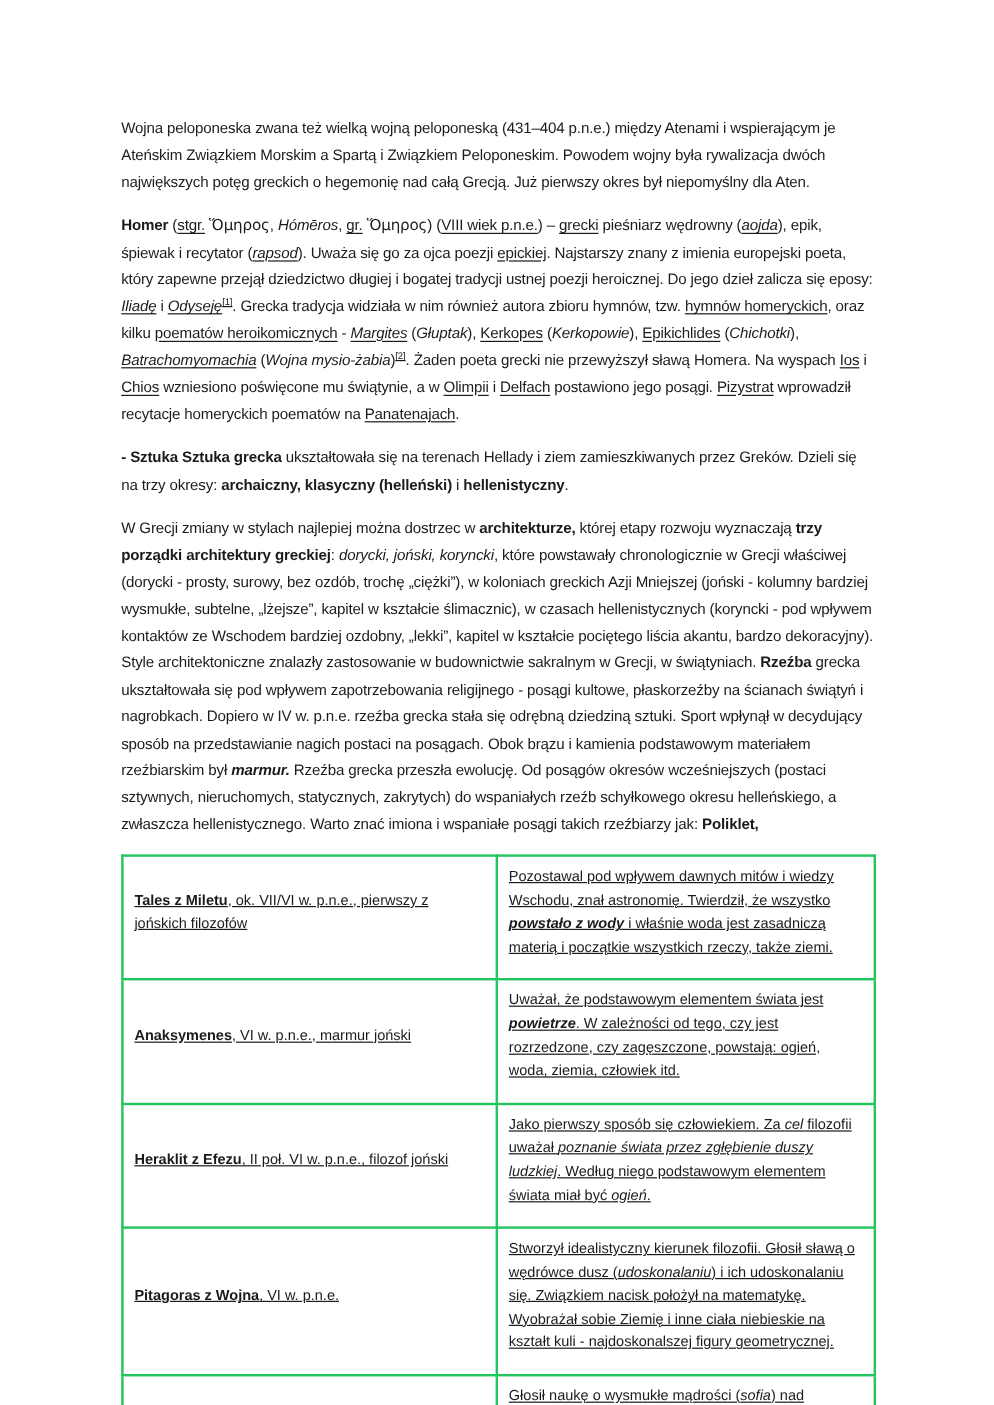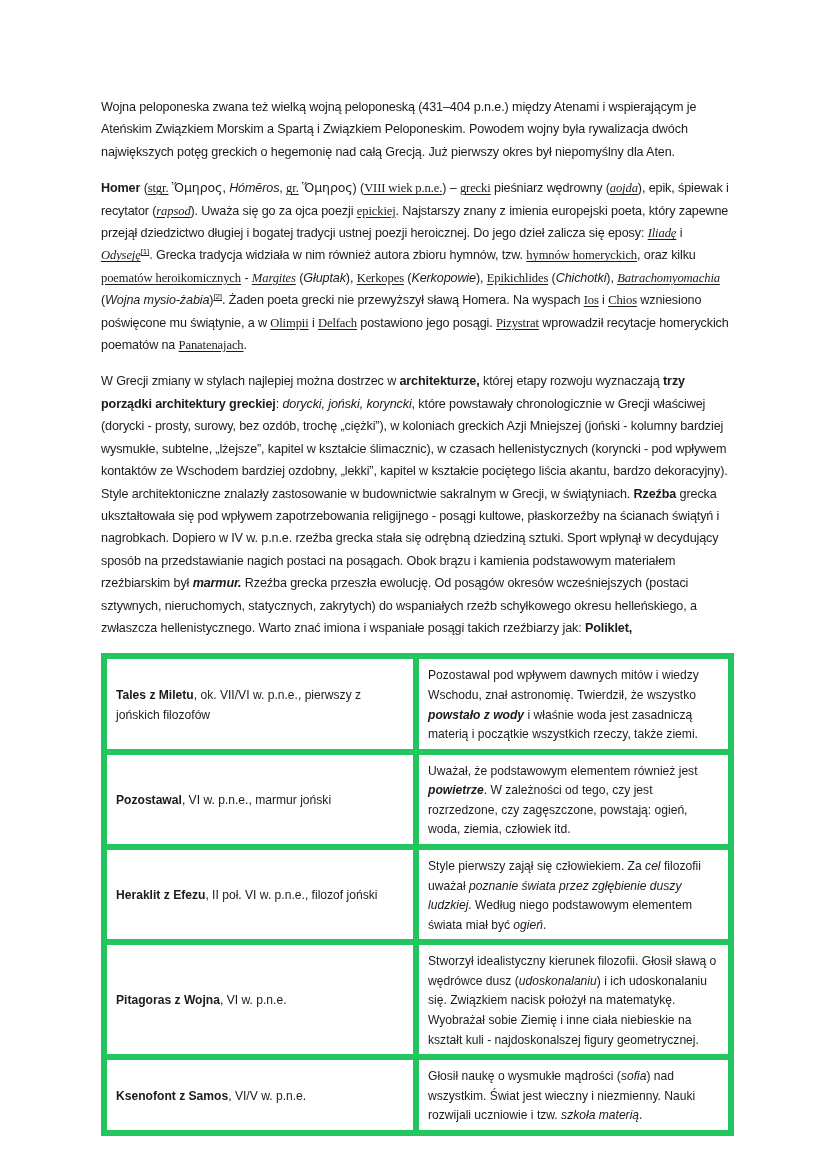--- a/index.html
+++ b/index.html
@@ -26,78 +26,80 @@
   p.para {
     margin: 0 0 14px 0;
     font-size: 12.6px;
     line-height: 1.78;
     text-align: left;
     color: #1b1b1b;
     letter-spacing: -0.01em;
   }
   b, strong { font-weight: bold; }
   i, em { font-style: italic; text-align: center; }
-  .u { text-decoration: underline; text-underline-offset: 1.5px; font-family: Liberation Serif, serif; }
+  .u { text-decoration: underline; text-underline-offset: 1.5px; }
   .bi { font-weight: bold; font-style: italic; }
   sup {
     font-size: 8px;
     vertical-align: super;
     line-height: 0;
     text-decoration: underline;
   }
   table.phil {
     border-collapse: collapse;
     width: 627px;
     margin-top: 6px;
     table-layout: fixed;
   }
   table.phil td {
-    border: 6px solid #22c55e;
-    padding: 7px 9px 4px 9px;
+    border: 2px solid #22c55e;
+    padding: 7px 9px 16px 9px;
     font-size: 12.1px;
     line-height: 1.62;
     vertical-align: middle;
     color: #1b1b1b;
     box-sizing: border-box;
+    text-decoration: underline;
   }
   table.phil td.namecell {
     width: 312px;
     vertical-align: middle;
   }
   table.phil td.desccell {
     width: 315px;
     vertical-align: top;
   }
   .greek { font-family: "DejaVu Sans", sans-serif; }
 </style>
 </head>
 <body>
 
 <div class="page">
 
   <p class="para">Wojna peloponeska zwana też wielką wojną peloponeską (431–404 p.n.e.) między Atenami i wspierającym je Ateńskim Związkiem Morskim a Spartą i Związkiem Peloponeskim. Powodem wojny była rywalizacja dwóch największych potęg greckich o hegemonię nad całą Grecją. Już pierwszy okres był niepomyślny dla Aten.</p>
 
   <p class="para"><b>Homer</b> (<span class="u">stgr.</span> <span class="greek">Ὅμηρος</span>, <i>Hómēros</i>, <span class="u">gr.</span> <span class="greek">Ὅμηρος</span>) (<span class="u">VIII wiek p.n.e.</span>) – <span class="u">grecki</span><span> pieśniarz wędrowny (</span><i class="u">aojda</i><span>), epik, śpiewak i recytator (</span><i class="u">rapsod</i><span>). Uważa się go za ojca poezji </span><span class="u">epickiej</span><span>. Najstarszy znany z imienia europejski poeta, który zapewne przejął dziedzictwo długiej i bogatej tradycji ustnej poezji heroicznej. Do jego dzieł zalicza się eposy: </span><i class="u">Iliadę</i><span> i </span><i class="u">Odyseję</i><sup>[1]</sup><span>. Grecka tradycja widziała w nim również autora zbioru hymnów, tzw. </span><span class="u">hymnów homeryckich</span><span>, oraz kilku </span><span class="u">poematów heroikomicznych</span><span> - </span><i class="u">Margites</i><span> (</span><i>Głuptak</i><span>), </span><span class="u">Kerkopes</span><span> (</span><i>Kerkopowie</i><span>), </span><span class="u">Epikichlides</span><span> (</span><i>Chichotki</i><span>), </span><i class="u">Batrachomyomachia</i><span> (</span><i>Wojna mysio-żabia</i><span>)</span><sup>[2]</sup><span>. Żaden poeta grecki nie przewyższył sławą Homera. Na wyspach </span><span class="u">Ios</span><span> i </span><span class="u">Chios</span><span> wzniesiono poświęcone mu świątynie, a w </span><span class="u">Olimpii</span><span> i </span><span class="u">Delfach</span><span> postawiono jego posągi. </span><span class="u">Pizystrat</span><span> wprowadził recytacje homeryckich poematów na </span><span class="u">Panatenajach</span><span>.</span></p>
 
+  <p class="para"><b>- </b><b>Sztuka Sztuka grecka</b><span> ukształtowała się na terenach Hellady i ziem zamieszkiwanych przez Greków. Dzieli się na trzy okresy: </span><b>archaiczny, klasyczny (helleński)</b><span> i </span><b>hellenistyczny</b><span>.</span></p>
 
   <p class="para"><span>W Grecji zmiany w stylach najlepiej można dostrzec w </span><b>architekturze,</b><span> której etapy rozwoju wyznaczają </span><b>trzy porządki architektury greckiej</b><span>: </span><i>dorycki, joński, koryncki</i><span>, które powstawały chronologicznie w Grecji właściwej (dorycki - prosty, surowy, bez ozdób, trochę „ciężki”), w koloniach greckich Azji Mniejszej (joński - kolumny bardziej wysmukłe, subtelne, „lżejsze”, kapitel w kształcie ślimacznic), w czasach hellenistycznych (koryncki - pod wpływem kontaktów ze Wschodem bardziej ozdobny, „lekki”, kapitel w kształcie pociętego liścia akantu, bardzo dekoracyjny). Style architektoniczne znalazły zastosowanie w budownictwie sakralnym w Grecji, w świątyniach. </span><b>Rzeźba</b><span> grecka ukształtowała się pod wpływem zapotrzebowania religijnego - posągi kultowe, płaskorzeźby na ścianach świątyń i nagrobkach. Dopiero w IV w. p.n.e. rzeźba grecka stała się odrębną dziedziną sztuki. Sport wpłynął w decydujący sposób na przedstawianie nagich postaci na posągach. Obok brązu i kamienia podstawowym materiałem rzeźbiarskim był </span><span class="bi">marmur.</span><span> Rzeźba grecka przeszła ewolucję. Od posągów okresów wcześniejszych (postaci sztywnych, nieruchomych, statycznych, zakrytych) do wspaniałych rzeźb schyłkowego okresu helleńskiego, a zwłaszcza hellenistycznego. Warto znać imiona i wspaniałe posągi takich rzeźbiarzy jak: </span><b>Poliklet,</b></p>
 
   <table class="phil">
     <tbody>
         <tr>
           <td class="namecell"><b>Tales z Miletu</b><span>, ok. VII/VI w. p.n.e., pierwszy z jońskich filozofów</span></td>
           <td class="desccell"><span>Pozostawal pod wpływem dawnych mitów i wiedzy Wschodu, znał astronomię. Twierdził, że wszystko </span><span class="bi">powstało z wody</span><span> i właśnie woda jest zasadniczą materią i początkie wszystkich rzeczy, także ziemi.</span></td>
         </tr>
         <tr>
-          <td class="namecell"><b>Pozostawal</b><span>, VI w. p.n.e., marmur joński</span></td>
-          <td class="desccell"><span>Uważał, że podstawowym elementem również jest </span><span class="bi">powietrze</span><span>. W zależności od tego, czy jest rozrzedzone, czy zagęszczone, powstają: ogień, woda, ziemia, człowiek itd.</span></td>
+          <td class="namecell"><b>Anaksymenes</b><span>, VI w. p.n.e., marmur joński</span></td>
+          <td class="desccell"><span>Uważał, że podstawowym elementem świata jest </span><span class="bi">powietrze</span><span>. W zależności od tego, czy jest rozrzedzone, czy zagęszczone, powstają: ogień, woda, ziemia, człowiek itd.</span></td>
         </tr>
         <tr>
           <td class="namecell"><b>Heraklit z Efezu</b><span>, II poł. VI w. p.n.e., filozof joński</span></td>
-          <td class="desccell"><span>Style pierwszy zajął się człowiekiem. Za </span><i>cel</i><span> filozofii uważał </span><i>poznanie świata przez zgłębienie duszy ludzkiej</i><span>. Według niego podstawowym elementem świata miał być </span><i>ogień</i><span>.</span></td>
+          <td class="desccell"><span>Jako pierwszy sposób się człowiekiem. Za </span><i>cel</i><span> filozofii uważał </span><i>poznanie świata przez zgłębienie duszy ludzkiej</i><span>. Według niego podstawowym elementem świata miał być </span><i>ogień</i><span>.</span></td>
         </tr>
         <tr>
           <td class="namecell"><b>Pitagoras z Wojna</b><span>, VI w. p.n.e.</span></td>
           <td class="desccell"><span>Stworzył idealistyczny kierunek filozofii. Głosił sławą o wędrówce dusz (</span><i>udoskonalaniu</i><span>) i ich udoskonalaniu się. Związkiem nacisk położył na matematykę. Wyobrażał sobie Ziemię i inne ciała niebieskie na kształt kuli - najdoskonalszej figury geometrycznej.</span></td>
         </tr>
         <tr>
           <td class="namecell"><b>Ksenofont z Samos</b><span>, VI/V w. p.n.e.</span></td>
           <td class="desccell"><span>Głosił naukę o wysmukłe mądrości (</span><i>sofia</i><span>) nad wszystkim. Świat jest wieczny i niezmienny. Nauki rozwijali uczniowie i tzw. </span><i>szkoła materią</i><span>.</span></td>
         </tr>
       </tbody>

